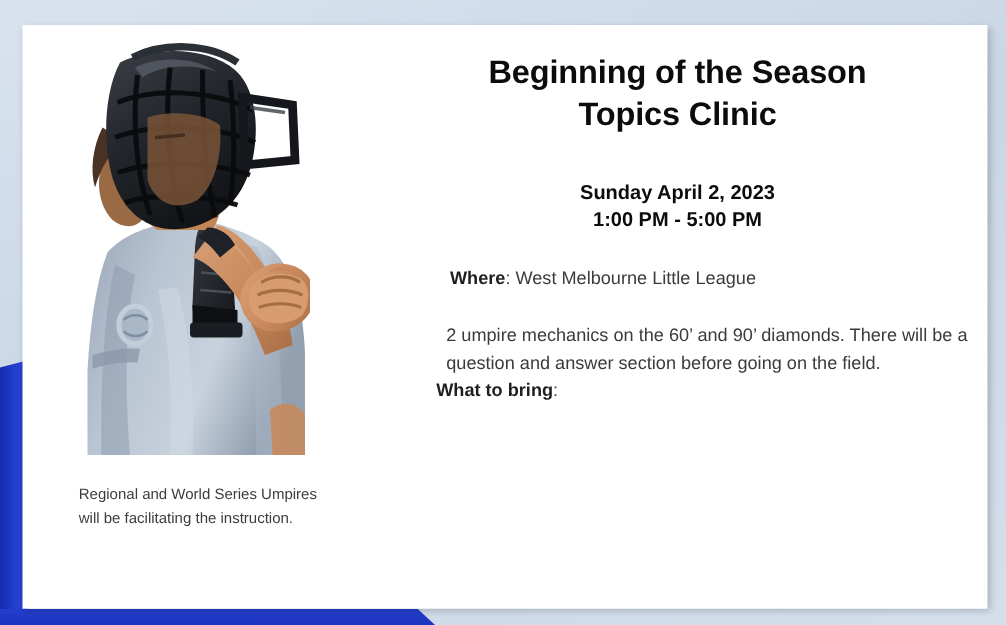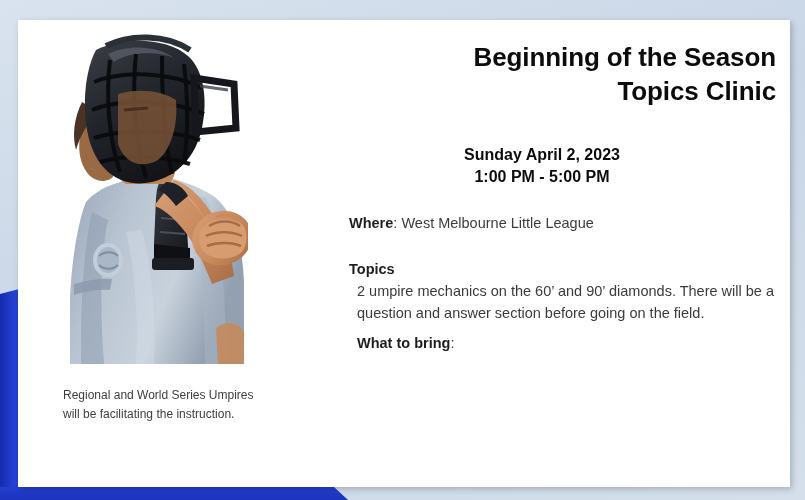--- a/index.html
+++ b/index.html
@@ -76,21 +76,21 @@
 
   
   .content {
     position: absolute;
     left: 290px;
     top: 0px;
     width: 468px;
   }
 
   .title {
-    text-align: right;
+    text-align: center;
     font-size: 26px;
     font-weight: bold;
     color: #0c0c0c;
     line-height: 1.32;
     margin-top: 20px;
     letter-spacing: -0.1px;
   }
 
   .datetime {
     text-align: center;
@@ -101,25 +101,25 @@
     margin-top: 35px;
   }
 
   .body-block {
     margin-top: 24px;
     padding-left: 41px;
     font-size: 14.5px;
     color: #3b3b3b;
     line-height: 1.52;
   }
-  .where-line { margin: 0 0 24px 0; }
+  .where-line { margin: 0 0 24px 11px; }
   .section-head { font-weight: bold; color: #1e1e1e; }
   .para { margin: 0; }
   .topics-body { margin: 0 0 0 8px; }
-  .bring-head { margin: 8px; }
+  .bring-head { margin: 0; }
   .bring-body { margin: 0; }
 </style>
 </head>
 <body>
 
 <div id="slide">
 
   <div class="blue-left-band"></div>
   <div class="blue-bottom-band"></div>
 
@@ -238,21 +238,20 @@
 
       <div class="datetime">
         <div>Sunday April 2, 2023</div>
         <div>1:00 PM - 5:00 PM</div>
       </div>
 
       <div class="body-block">
 
         <p class="where-line"><span class="section-head">Where</span><span>: </span><span>West Melbourne Little League</span></p>
 
-        <p class="para section-head">Topics</p>
         <p class="para topics-body">2 umpire mechanics on the 60’ and 90’ diamonds. There will be a question and answer section before going on the field.</p>
 
         <p class="para bring-head"><span class="section-head">What to bring</span><span>:</span></p>
 
       </div>
     </div>
 
   </div>
 </div>
 

